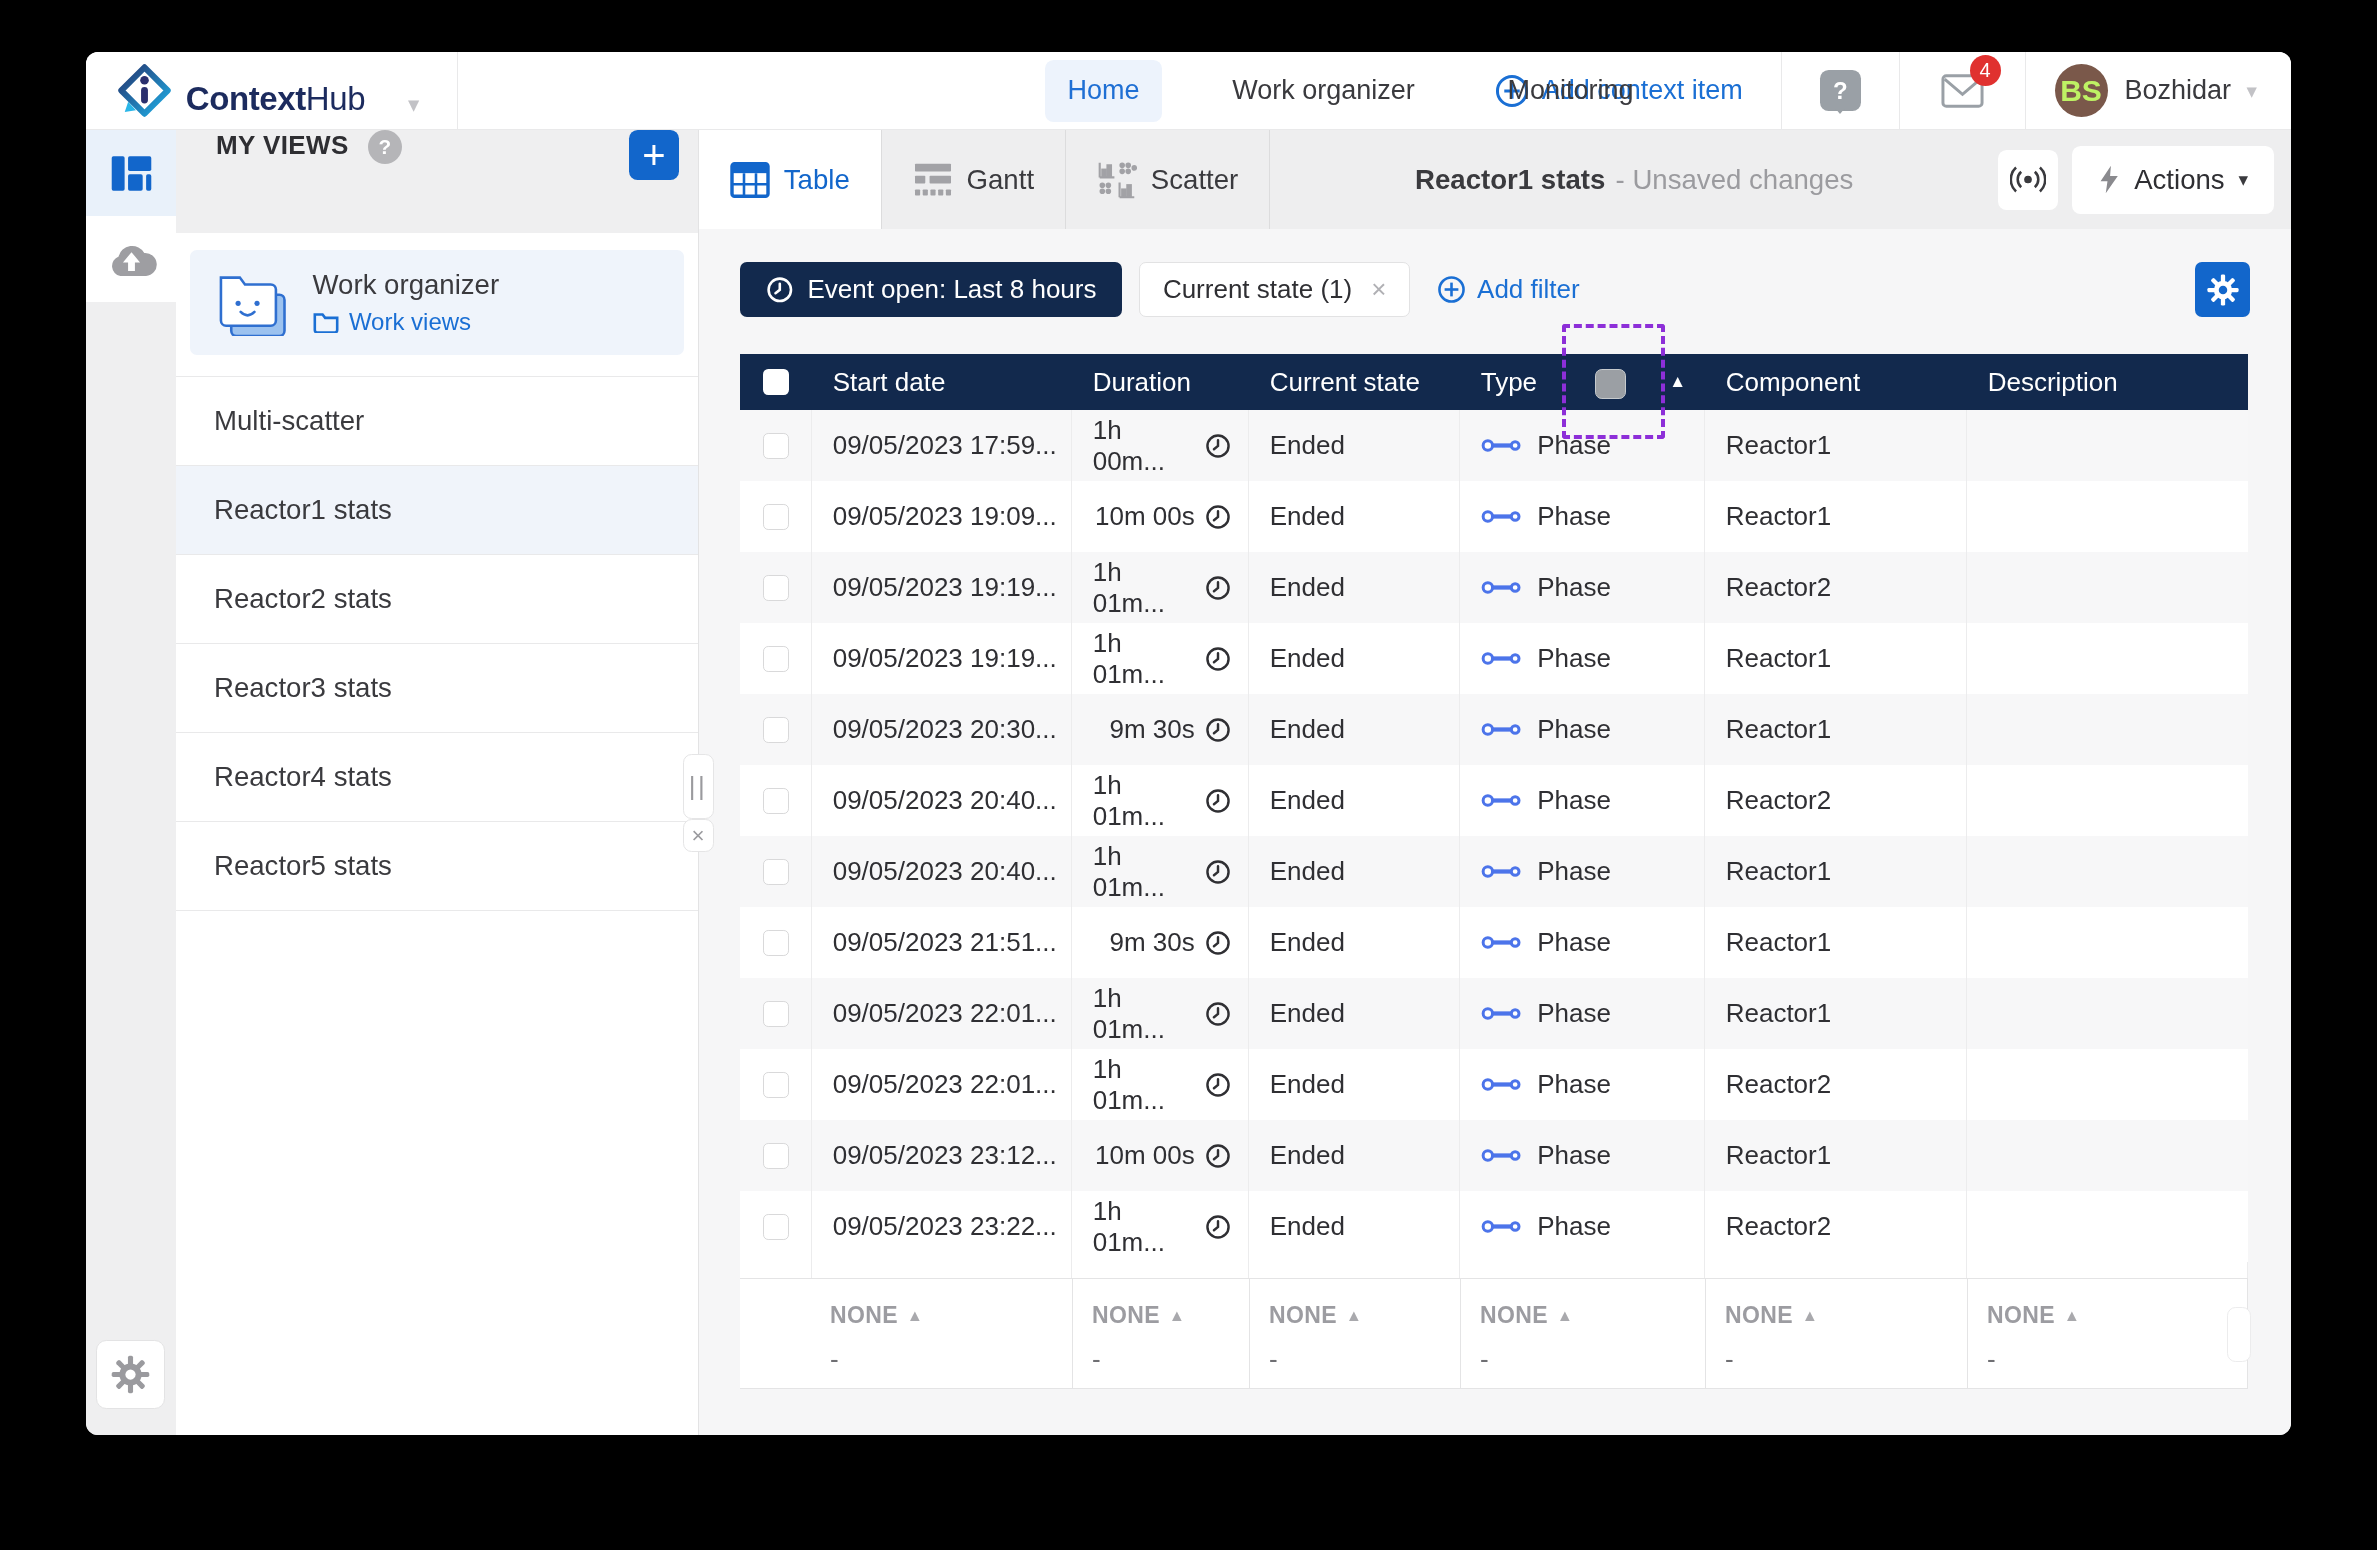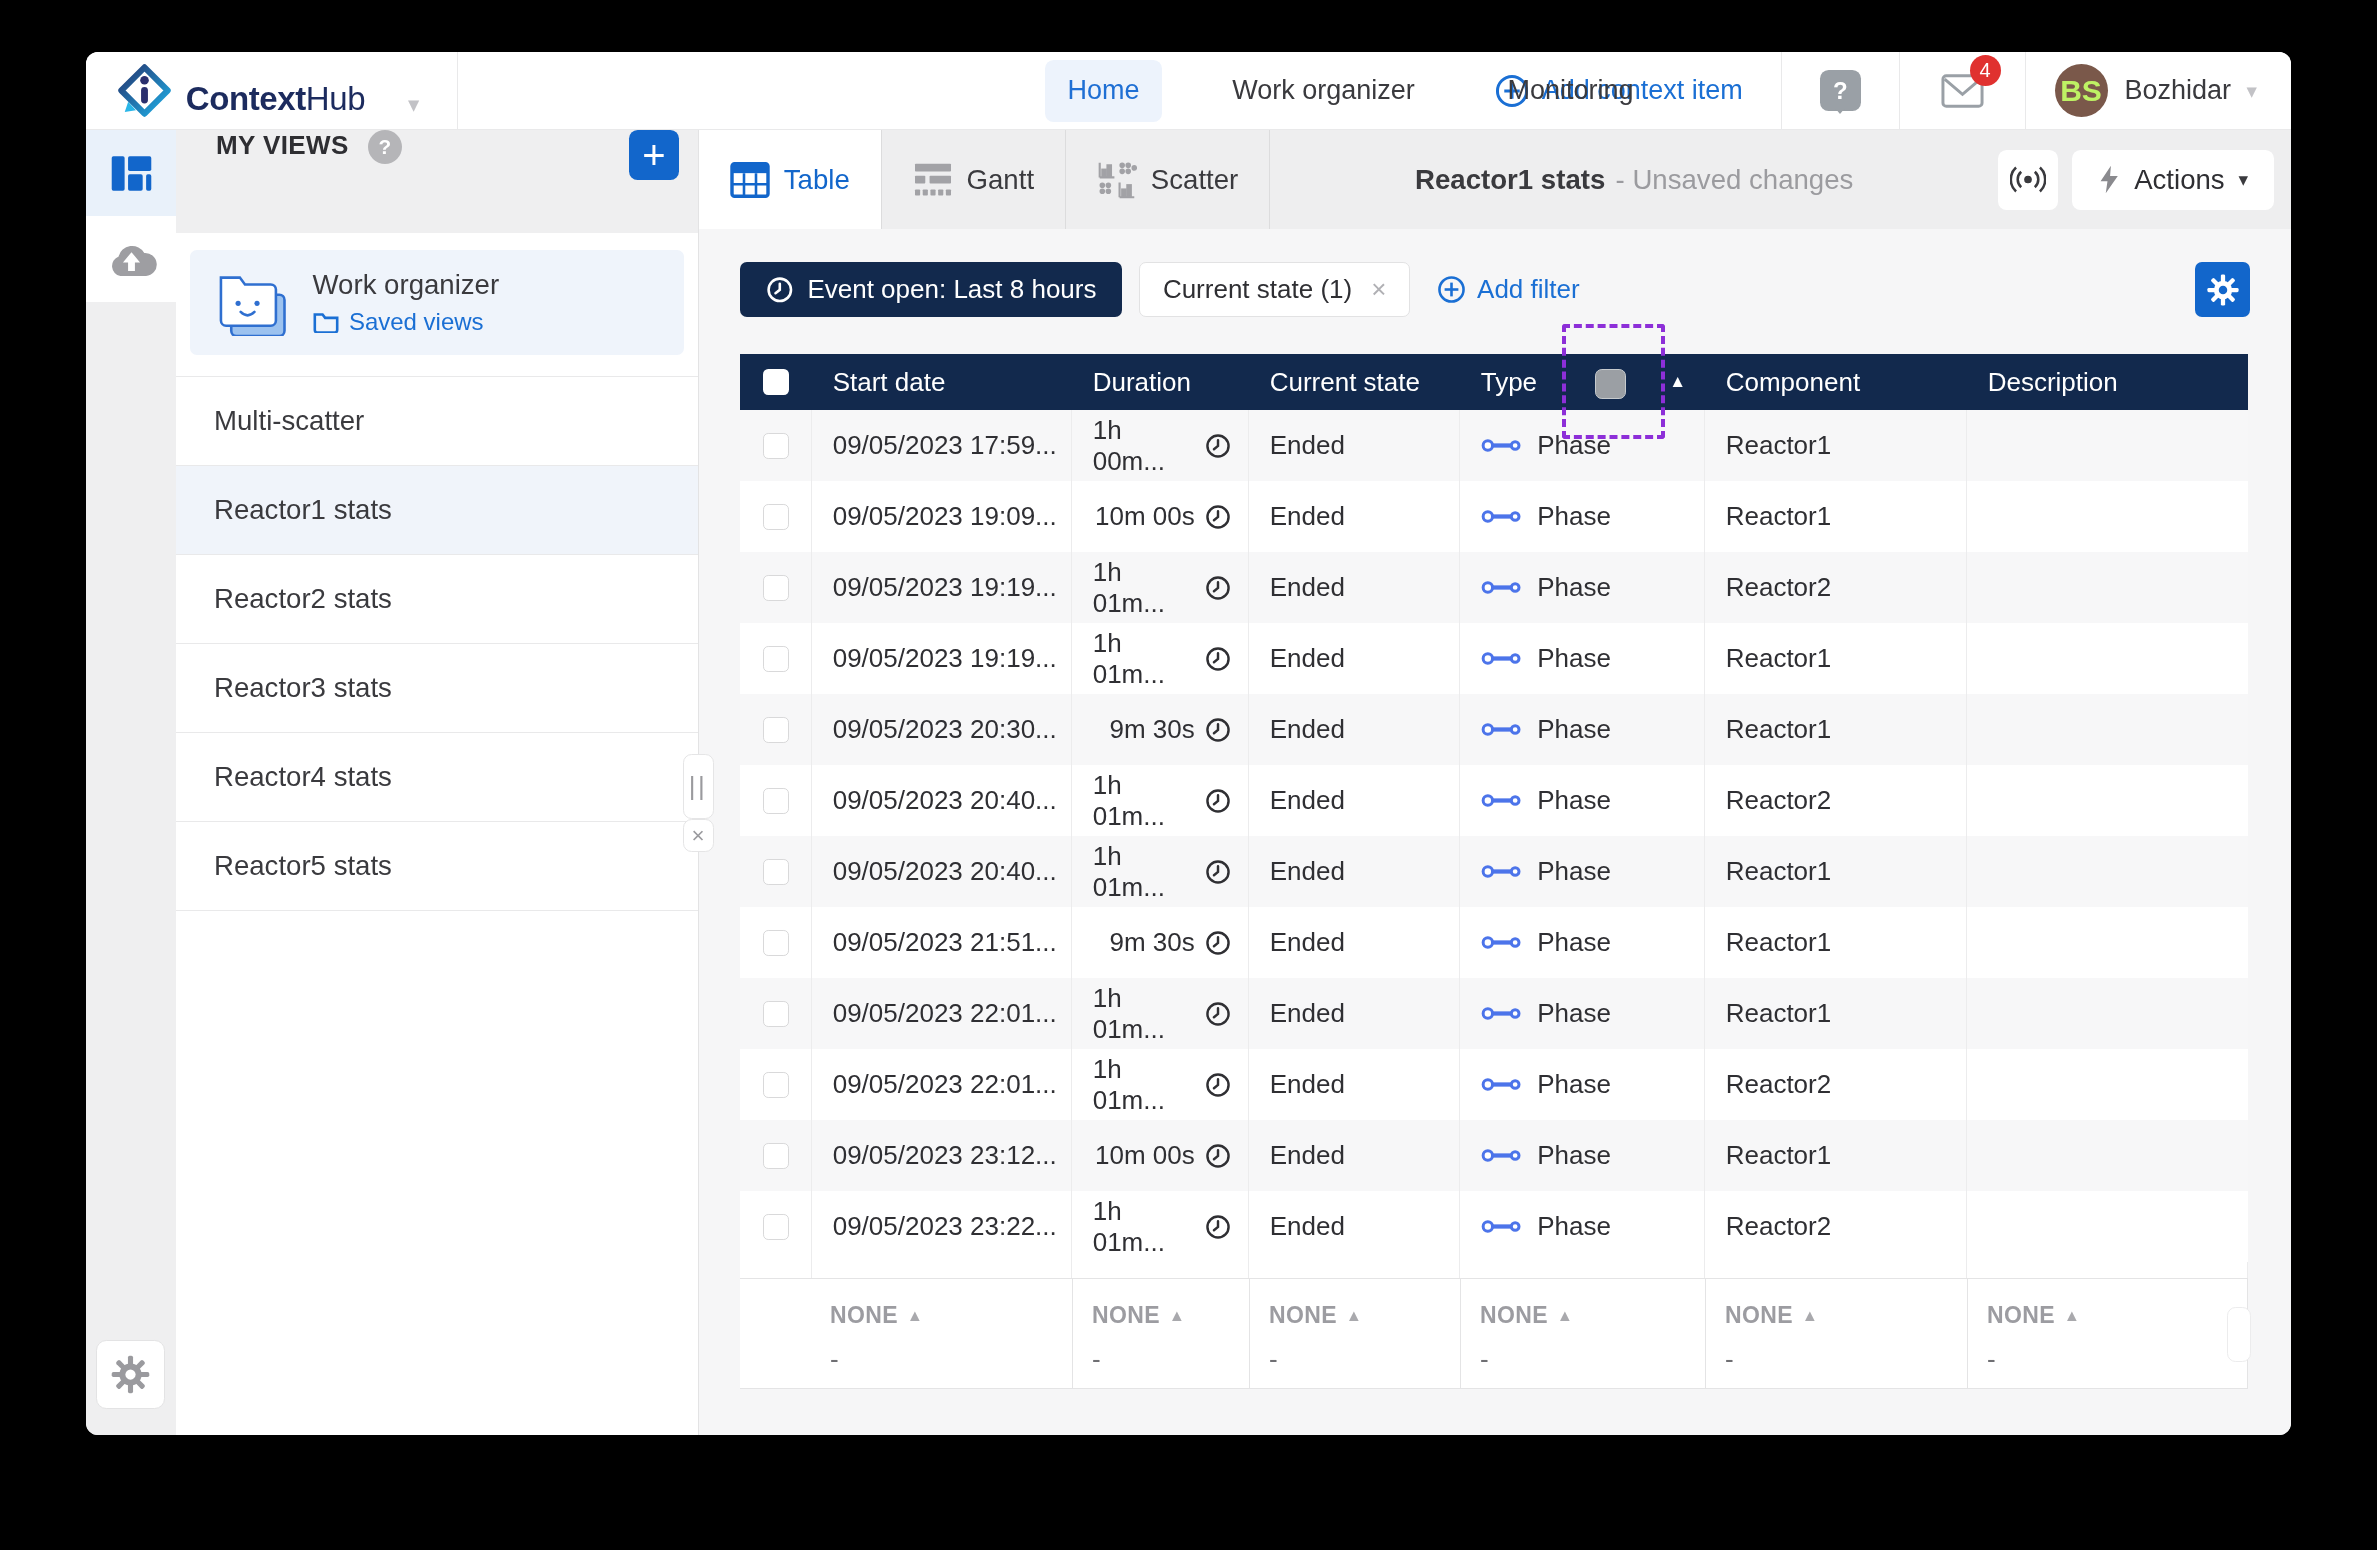--- a/index.html
+++ b/index.html
@@ -51,21 +51,21 @@
 
   
   .main { flex:1; background:#f6f6f7; position:relative; overflow:hidden; }
   .tabbar { height:99px; background:#eeeeef; display:flex; align-items:stretch; }
   .tab { display:flex; align-items:center; justify-content:center; gap:13.8px; padding:0 31px; font-size:27.6px; color:#3a3a3e; border-right:0.9px solid #dcdcdd; cursor:pointer; }
   .tab.active { background:#fff; color:#1266cb; }
   .view-title { margin:auto; display:flex; align-items:baseline; gap:10.3px; white-space:nowrap; }
   .vt-main { font-size:27.6px; font-weight:bold; color:#3a3a3e; }
   .vt-sub { font-size:27.6px; color:#9b9b9f; }
   .broadcast-btn { align-self:center; width:60px; height:60px; background:#fff; border-radius:8.6px; display:flex; align-items:center; justify-content:center; margin-right:13.8px; cursor:pointer; }
-  .actions-btn { align-self:center; height:60px; background:#fff; border-radius:8.6px; display:flex; align-items:center; gap:13.8px; padding:0 26px; font-size:27.6px; color:#2f2f33; margin-right:17px; cursor:pointer; }
+  .actions-btn { align-self:center; height:68px; background:#fff; border-radius:8.6px; display:flex; align-items:center; gap:13.8px; padding:0 26px; font-size:27.6px; color:#2f2f33; margin-right:17px; cursor:pointer; }
   .actions-caret { color:#3a3a3e; font-size:19px; }
 
   .filter-row { margin-top:33px; padding:0 41px; display:flex; align-items:center; }
   .pill-dark { height:55px; background:#12294d; border-radius:6.9px; color:#fff; font-size:26px; display:flex; align-items:center; gap:13.8px; padding:0 26px; cursor:pointer; }
   .pill-light { height:55px; background:#fff; border:0.9px solid #e2e2e3; border-radius:6.9px; color:#2f2f33; font-size:26px; display:flex; align-items:center; padding:0 22.4px; margin-left:17px; cursor:pointer; }
   .pill-x { color:#b0b0b4; font-size:26px; margin-left:19px; cursor:pointer; }
   .add-filter { display:flex; align-items:center; gap:10.3px; color:#1a6fd4; font-size:26px; margin-left:26px; cursor:pointer; }
   .gear-btn { margin-left:auto; width:55px; height:55px; background:#1266cb; border-radius:6.9px; display:flex; align-items:center; justify-content:center; cursor:pointer; }
 
   .table-wrap { margin:37px 41px 0 41px; width:1508px; position:relative; }
@@ -223,21 +223,21 @@
           </svg>
         </span>
         <div>
           <div class="wo-title">Work organizer</div>
           <div class="wo-link">
             <span>
               <svg width="26" height="22.4" viewBox="0 0 30 26">
                   <path d="M2 4 h9 l3 4 h14 v14 a3 3 0 0 1 -3 3 h-20 a3 3 0 0 1 -3 -3 Z" fill="none" stroke="#1a6fd4" stroke-width="3"></path>
                 </svg>
             </span>
-            <span>Saved views</span>
+            <span>Work views</span>
           </div>
         </div>
       </div>
       <div class="side-list">
           <div class="side-item">
             <span>Multi-scatter</span>
           </div>
           <div class="side-item selected">
             <span>Reactor1 stats</span>
           </div>

